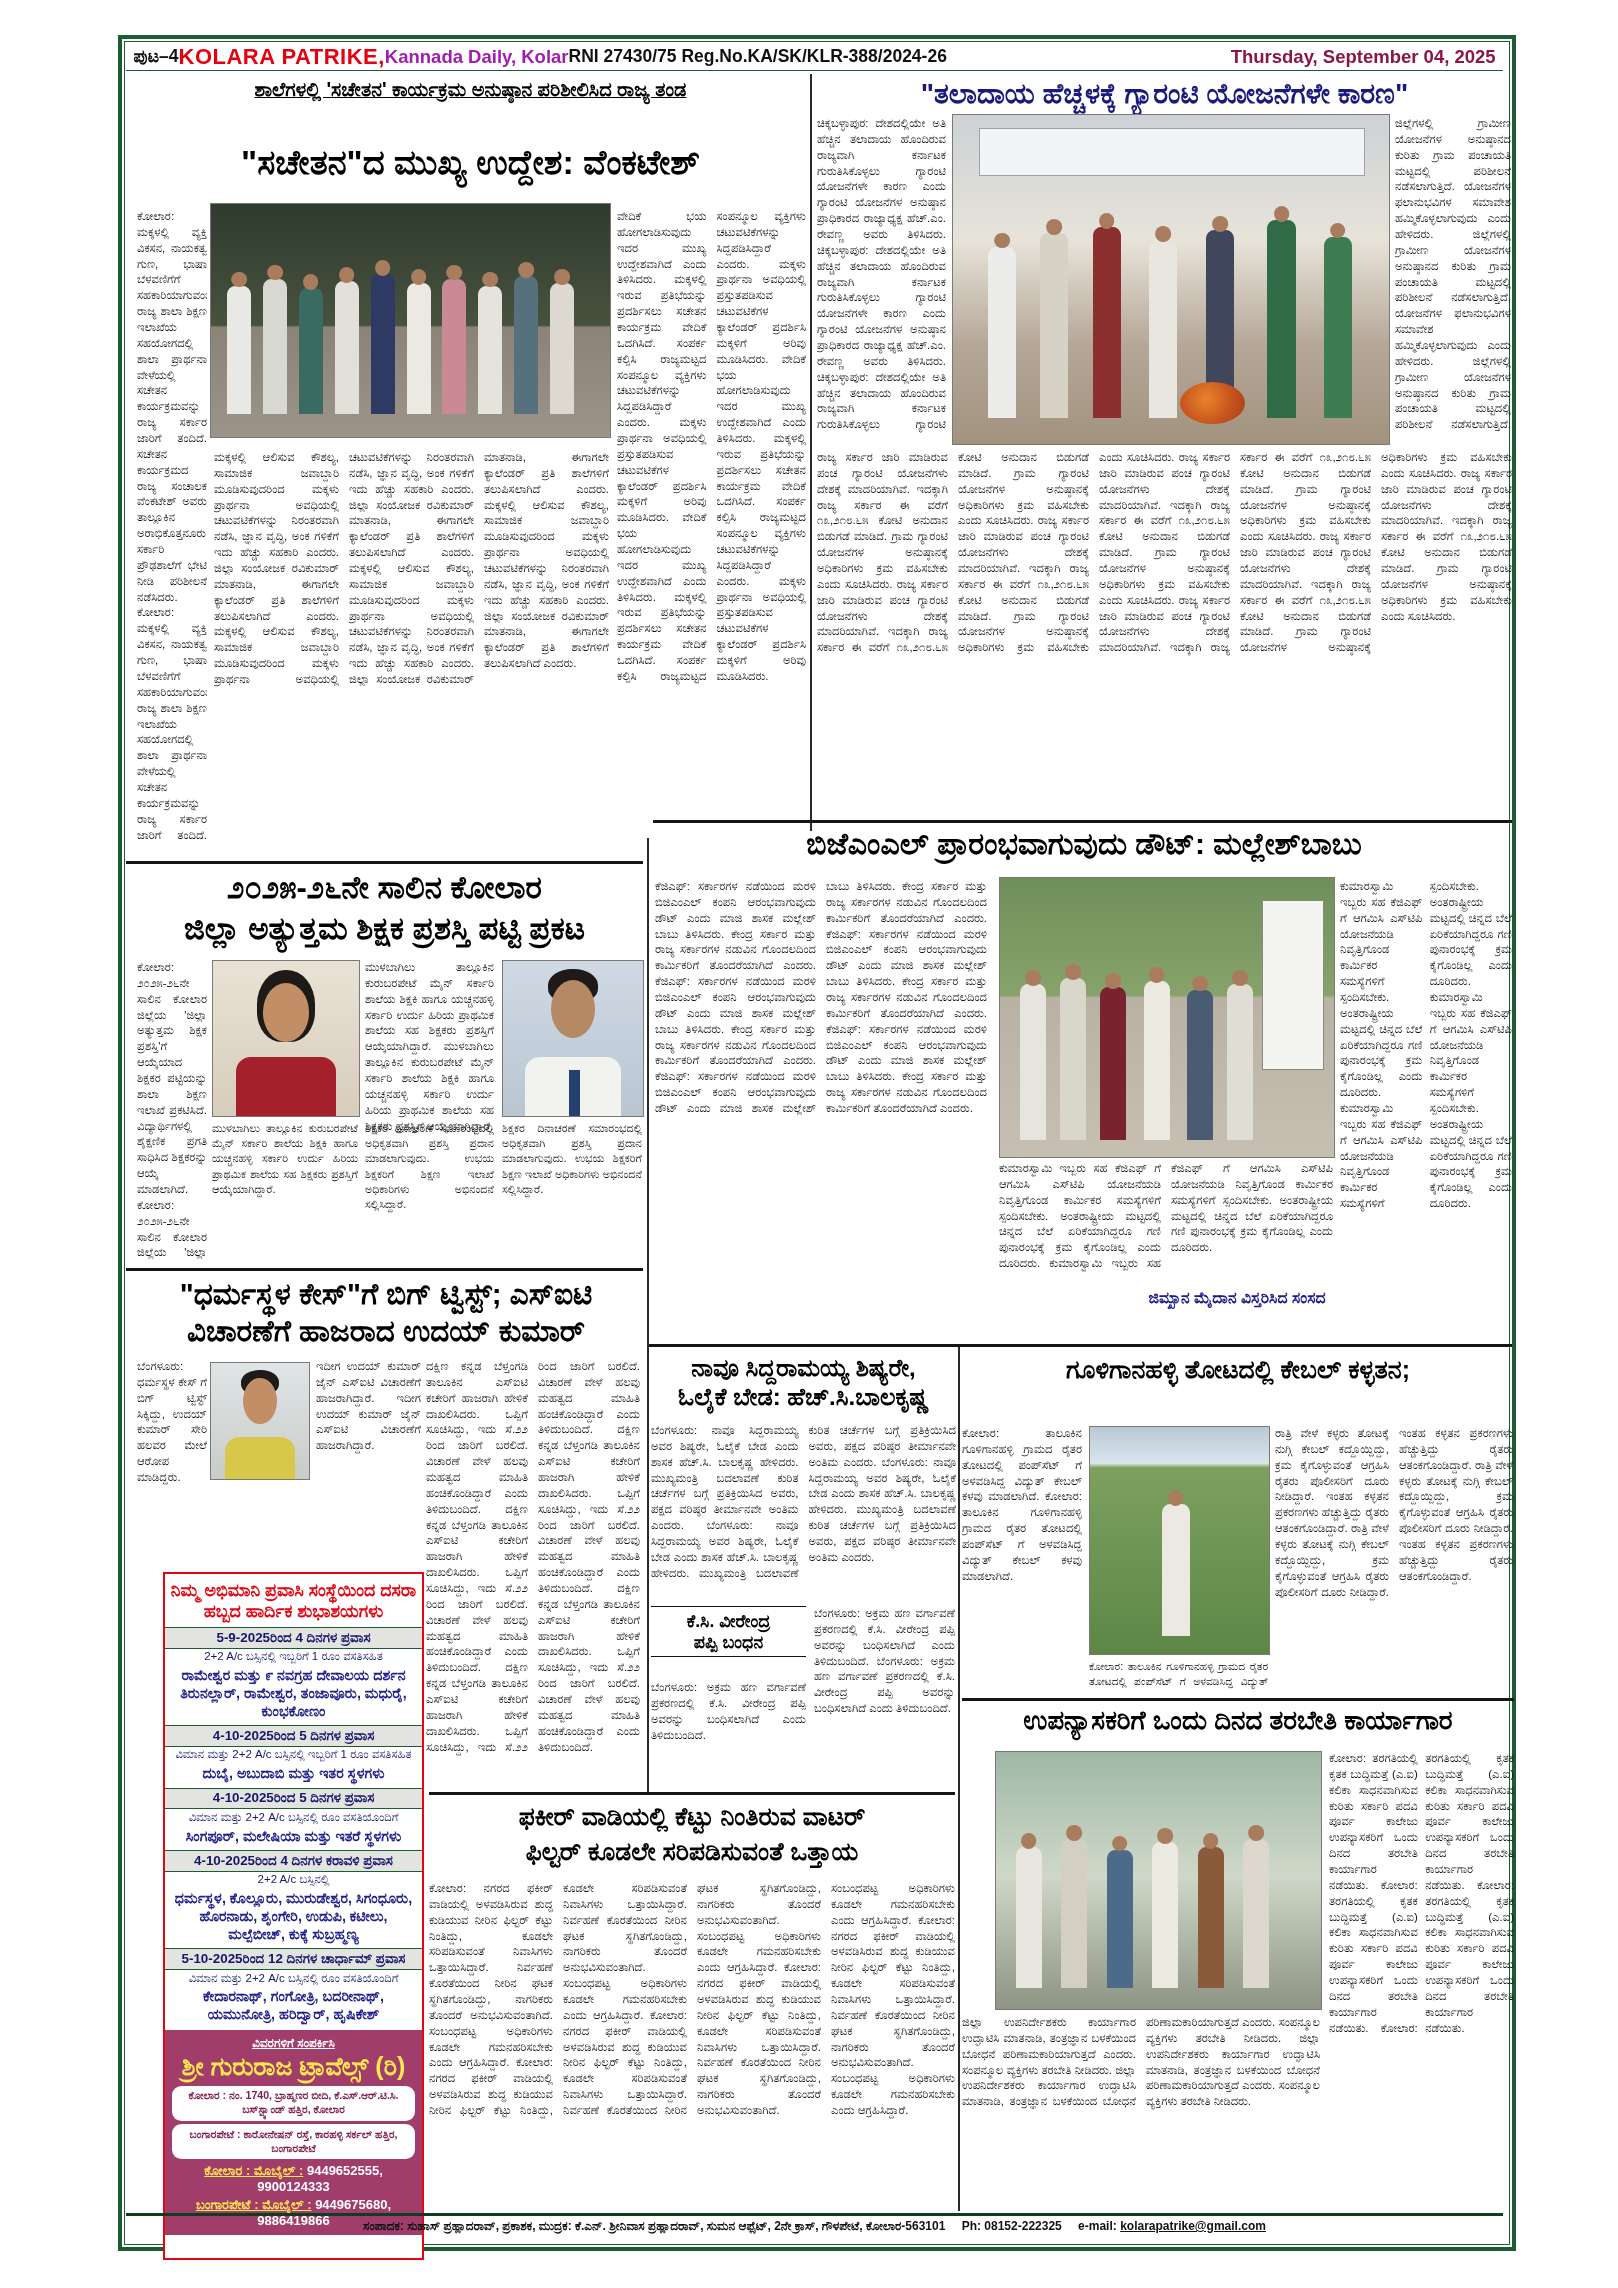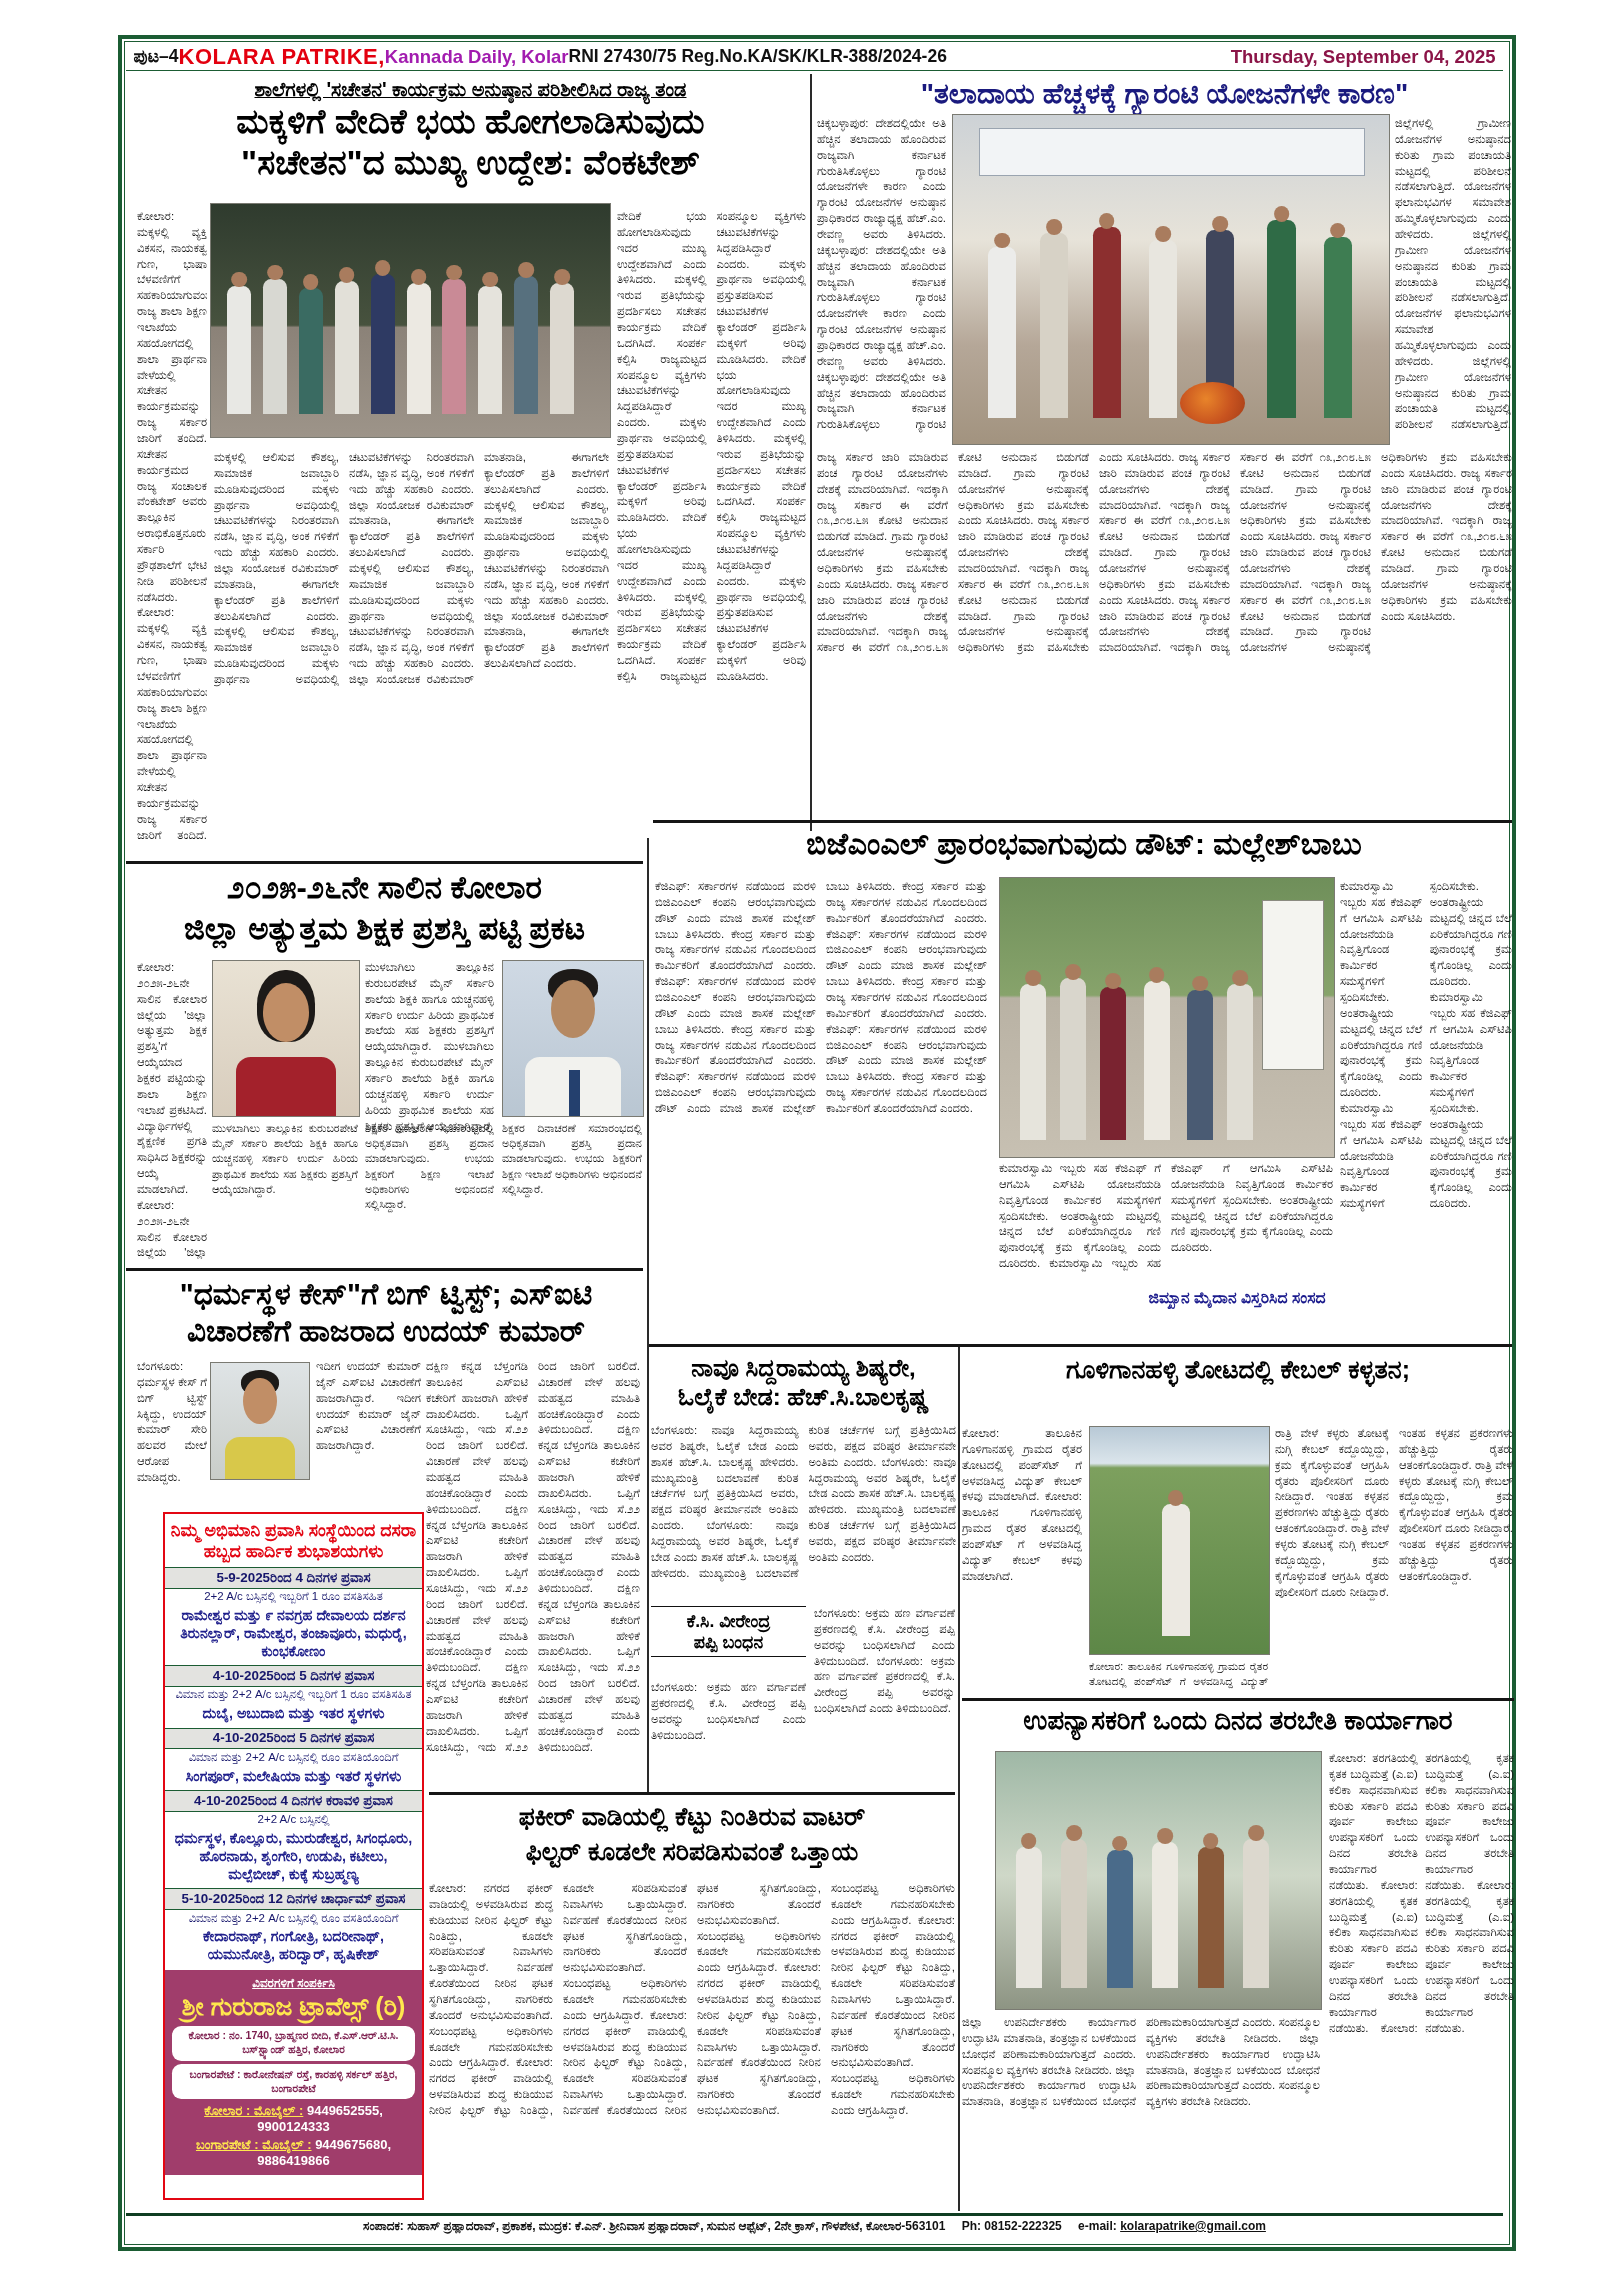--- a/index.html
+++ b/index.html
@@ -28,21 +28,21 @@
         border-bottom:1.8px solid #1b5c33;background:#fff;white-space:nowrap;}
   .mast-page{font-weight:bold;font-size:17.5px;color:#111;}
   .mast-name{font-weight:bold;font-size:22px;color:#e3000f;letter-spacing:0.5px;}
   .mast-sub{font-weight:bold;font-size:18.5px;color:#a21caf;}
   .mast-rni{font-weight:bold;font-size:17.5px;color:#111;}
   .mast-date{font-weight:bold;font-size:18.5px;color:#8b1548;margin-left:auto;}
   .subhead-box{border-top:1.8px solid #111;border-bottom:1.8px solid #111;font-weight:bold;
         text-align:center;color:#000;}
   .subhead-blue{font-weight:bold;text-align:center;color:#1a1a8c;line-height:1.25;}
   
-  .ad{position:absolute;left:163px;top:1512px;width:261px;height:688px;border:2.8px solid #e30613;
+  .ad{position:absolute;left:163px;top:1572px;width:261px;height:688px;border:2.8px solid #e30613;
         background:#fff;box-sizing:border-box;overflow:hidden;text-align:center;}
   .ad-title{color:#e30613;font-weight:bold;font-size:17.5px;line-height:1.25;padding:5.5px 5.5px 3.7px;}
   .ad-bar{background:#e3e3e0;border-top:1.8px solid #1b5c33;border-bottom:1.8px solid #1b5c33;
         color:#16166b;font-weight:bold;font-size:13.4px;padding:1.8px 1.8px;}
   .ad-note{color:#16166b;font-size:11.5px;padding:1.8px 3.7px;}
   .ad-dest{color:#20208c;font-weight:bold;font-size:14.3px;line-height:1.25;padding:1.8px 5.5px 4.6px;}
   .ad-contact{background:#a03d6b;color:#fff;padding:5.5px 5.5px 7.4px;margin-top:1.8px;}
   .ad-contact-h{font-size:12px;font-weight:bold;text-decoration:underline;color:#ffffff;}
   .ad-contact-name{font-size:25px;font-weight:bold;color:#ffe84d;line-height:1.15;margin:1.8px 0 5.5px;}
   .ad-pill{background:#fff;color:#7c1e4e;font-weight:bold;font-size:10.6px;border-radius:9.2px;
@@ -64,21 +64,20 @@
 
   <div class="header-bar">
     <span class="mast-page">ಪುಟ–4</span>
     <span class="mast-name">KOLARA PATRIKE,</span>
     <span class="mast-sub">Kannada Daily, Kolar</span>
     <span class="mast-rni">RNI 27430/75 Reg.No.KA/SK/KLR-388/2024-26</span>
     <span class="mast-date">Thursday, September 04, 2025</span>
   </div>
 
   <div class="abs kicker" style="left:138px;top:78px;width:665px;font-size:19.4px;">ಶಾಲೆಗಳಲ್ಲಿ 'ಸಚೇತನ' ಕಾರ್ಯಕ್ರಮ ಅನುಷ್ಠಾನ ಪರಿಶೀಲಿಸಿದ ರಾಜ್ಯ ತಂಡ</div>
-  <div class="abs headline" style="left:138px;top:102px;width:665px;font-size:34px;">ಮಕ್ಕಳಿಗೆ ವೇದಿಕೆ ಭಯ ಹೋಗಲಾಡಿಸುವುದು</div>
   <div class="abs headline" style="left:138px;top:143px;width:665px;font-size:34px;">"ಸಚೇತನ"ದ ಮುಖ್ಯ ಉದ್ದೇಶ: ವೆಂಕಟೇಶ್</div>
 
   <div class="photo" style="left:210px;top:203px;width:399px;height:233px;
        background:linear-gradient(180deg,#2f3b2e 0%,#47523e 52%,#8b8278 53%,#9d9489 100%);">
     <div class="psn" style="left:4%;bottom:10%;width:24px;height:55%;background:#e8e8e4;"></div>
     <div class="psn" style="left:13%;bottom:10%;width:24px;height:58%;background:#d8d8d2;"></div>
     <div class="psn" style="left:22%;bottom:10%;width:24px;height:54%;background:#3a6b62;"></div>
     <div class="psn" style="left:31%;bottom:10%;width:24px;height:57%;background:#e2e0d8;"></div>
     <div class="psn" style="left:40%;bottom:10%;width:24px;height:60%;background:#2e3a63;"></div>
     <div class="psn" style="left:49%;bottom:10%;width:24px;height:56%;background:#ece9e2;"></div>

